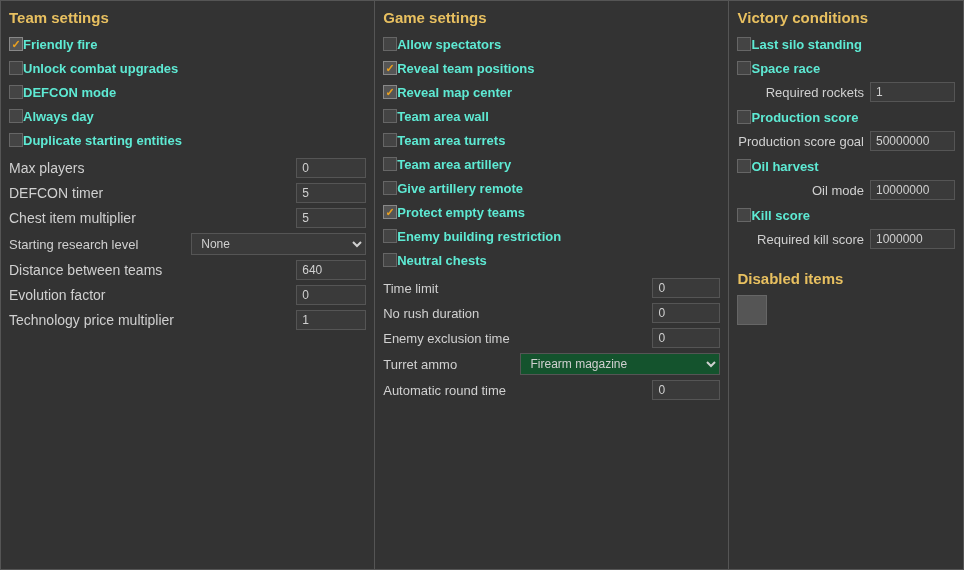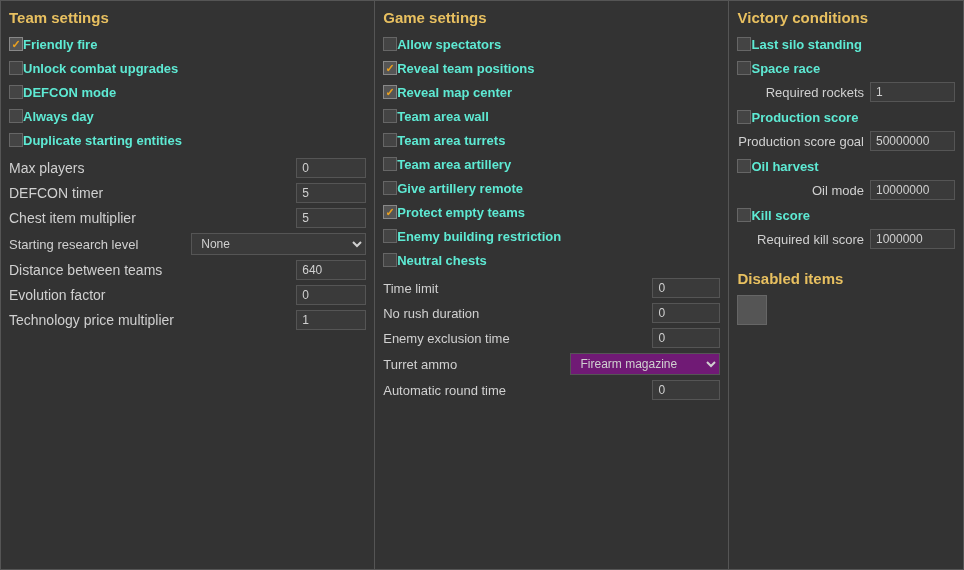--- a/index.html
+++ b/index.html
@@ -125,26 +125,26 @@
     .mid-field-input {
       background: #3a3a3a;
       border: 1px solid #555;
       color: #d0d0d0;
       padding: 2px 5px;
       font-size: 12px;
       width: 68px;
       text-align: left;
     }
     .mid-dropdown {
-      background: #701a75;
-      border: 1px solid #555;
-      color: #d0d0d0;
-      padding: 2px 5px;
-      font-size: 12px;
-      width: 150px;
+      background: #14532d;
+      border: 1px solid #555;
+      color: #d0d0d0;
+      padding: 2px 5px;
+      font-size: 12px;
+      width: 200px;
       cursor: pointer;
     }
     .victory-field-row {
       display: flex;
       align-items: center;
       margin-bottom: 5px;
       justify-content: flex-end;
     }
     .victory-field-label {
       color: #d0d0d0;

